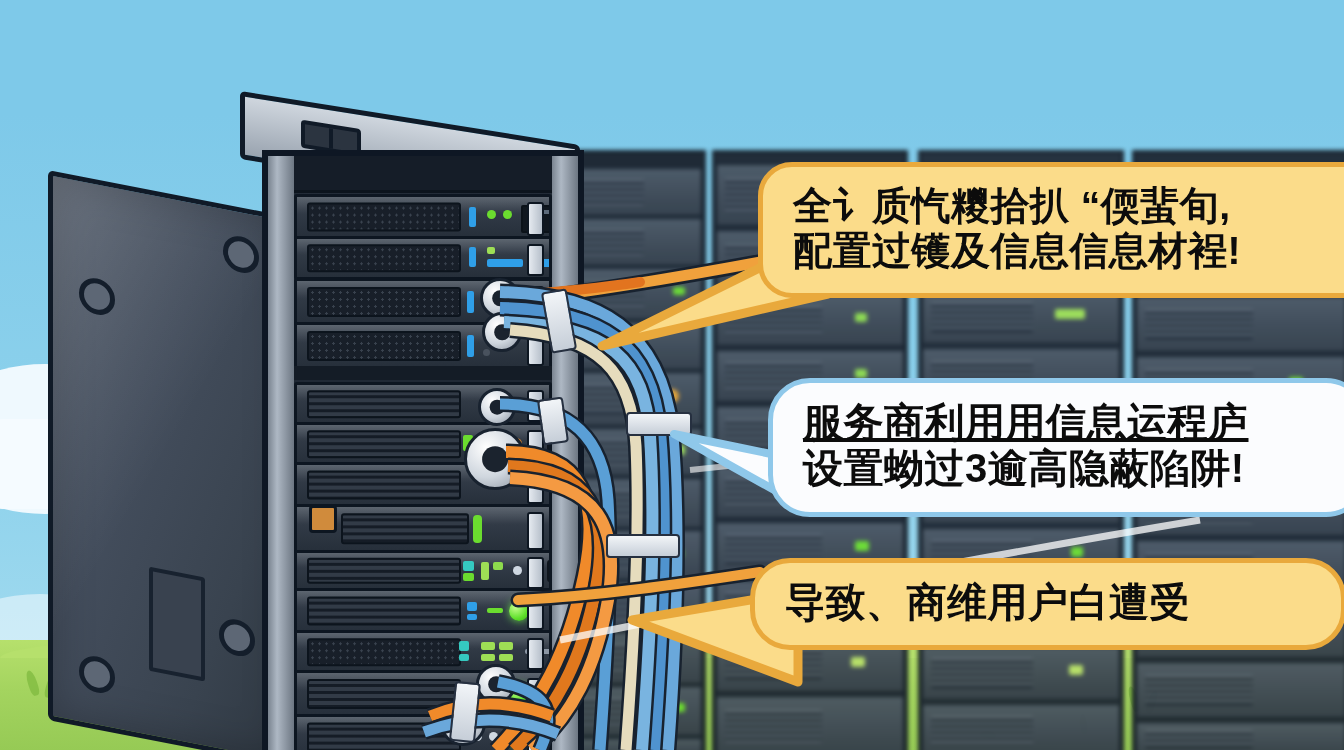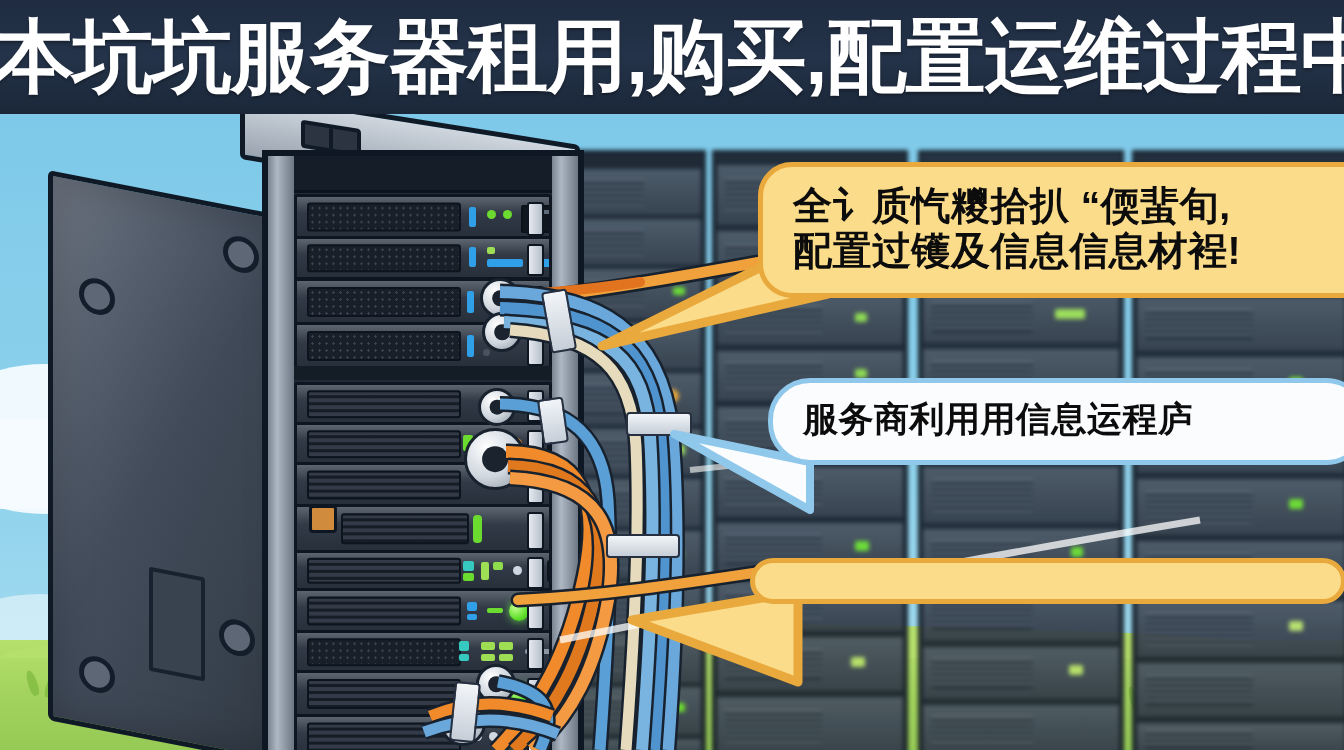--- a/index.html
+++ b/index.html
@@ -564,31 +564,30 @@
     </div>
   </div>
 
   <div class="tail" style="left:672px;top:418px;">
     <svg width="140" height="110" viewBox="0 0 140 110">
       <path d="M 2 16 L 138 44 L 138 92 Z" fill="#fbfcfe" stroke="#8fc8ea" stroke-width="8" stroke-linejoin="round"></path>
     </svg>
   </div>
   <div class="bubble white" style="left:768px;top:378px;width:600px;">
     <div class="body" style="border-radius:42px;">
-      <div class="line" style="font-size:35px;">服务商利用用信息运程庐</div>
+      <div class="line" style="font-size:40px;text-decoration:underline;">服务商利用用信息运程庐</div>
+      <div class="line" style="font-size:40px;">设置蚴过3逾高隐蔽陷阱!</div>
     </div>
   </div>
 
   <div class="tail" style="left:630px;top:586px;">
     <svg width="170" height="110" viewBox="0 0 170 110">
       <path d="M 2 34 L 168 6 L 168 96 Z" fill="#fbdc8a" stroke="#e9a93c" stroke-width="9" stroke-linejoin="round"></path>
     </svg>
   </div>
   <div class="bubble yellow" style="left:750px;top:558px;width:596px;">
     <div class="body" style="border-radius:40px;">
-    </div>
-  </div>
-
-  <div class="title-band">
-    <div class="title-text">本坑坑服务器租用,购买,配置运维过程中</div>
-  </div>
+      <div class="line" style="font-size:40px;">导致、商维用户白遭受</div>
+    </div>
+  </div>
+
 
 </div>
 
 </body></html>

